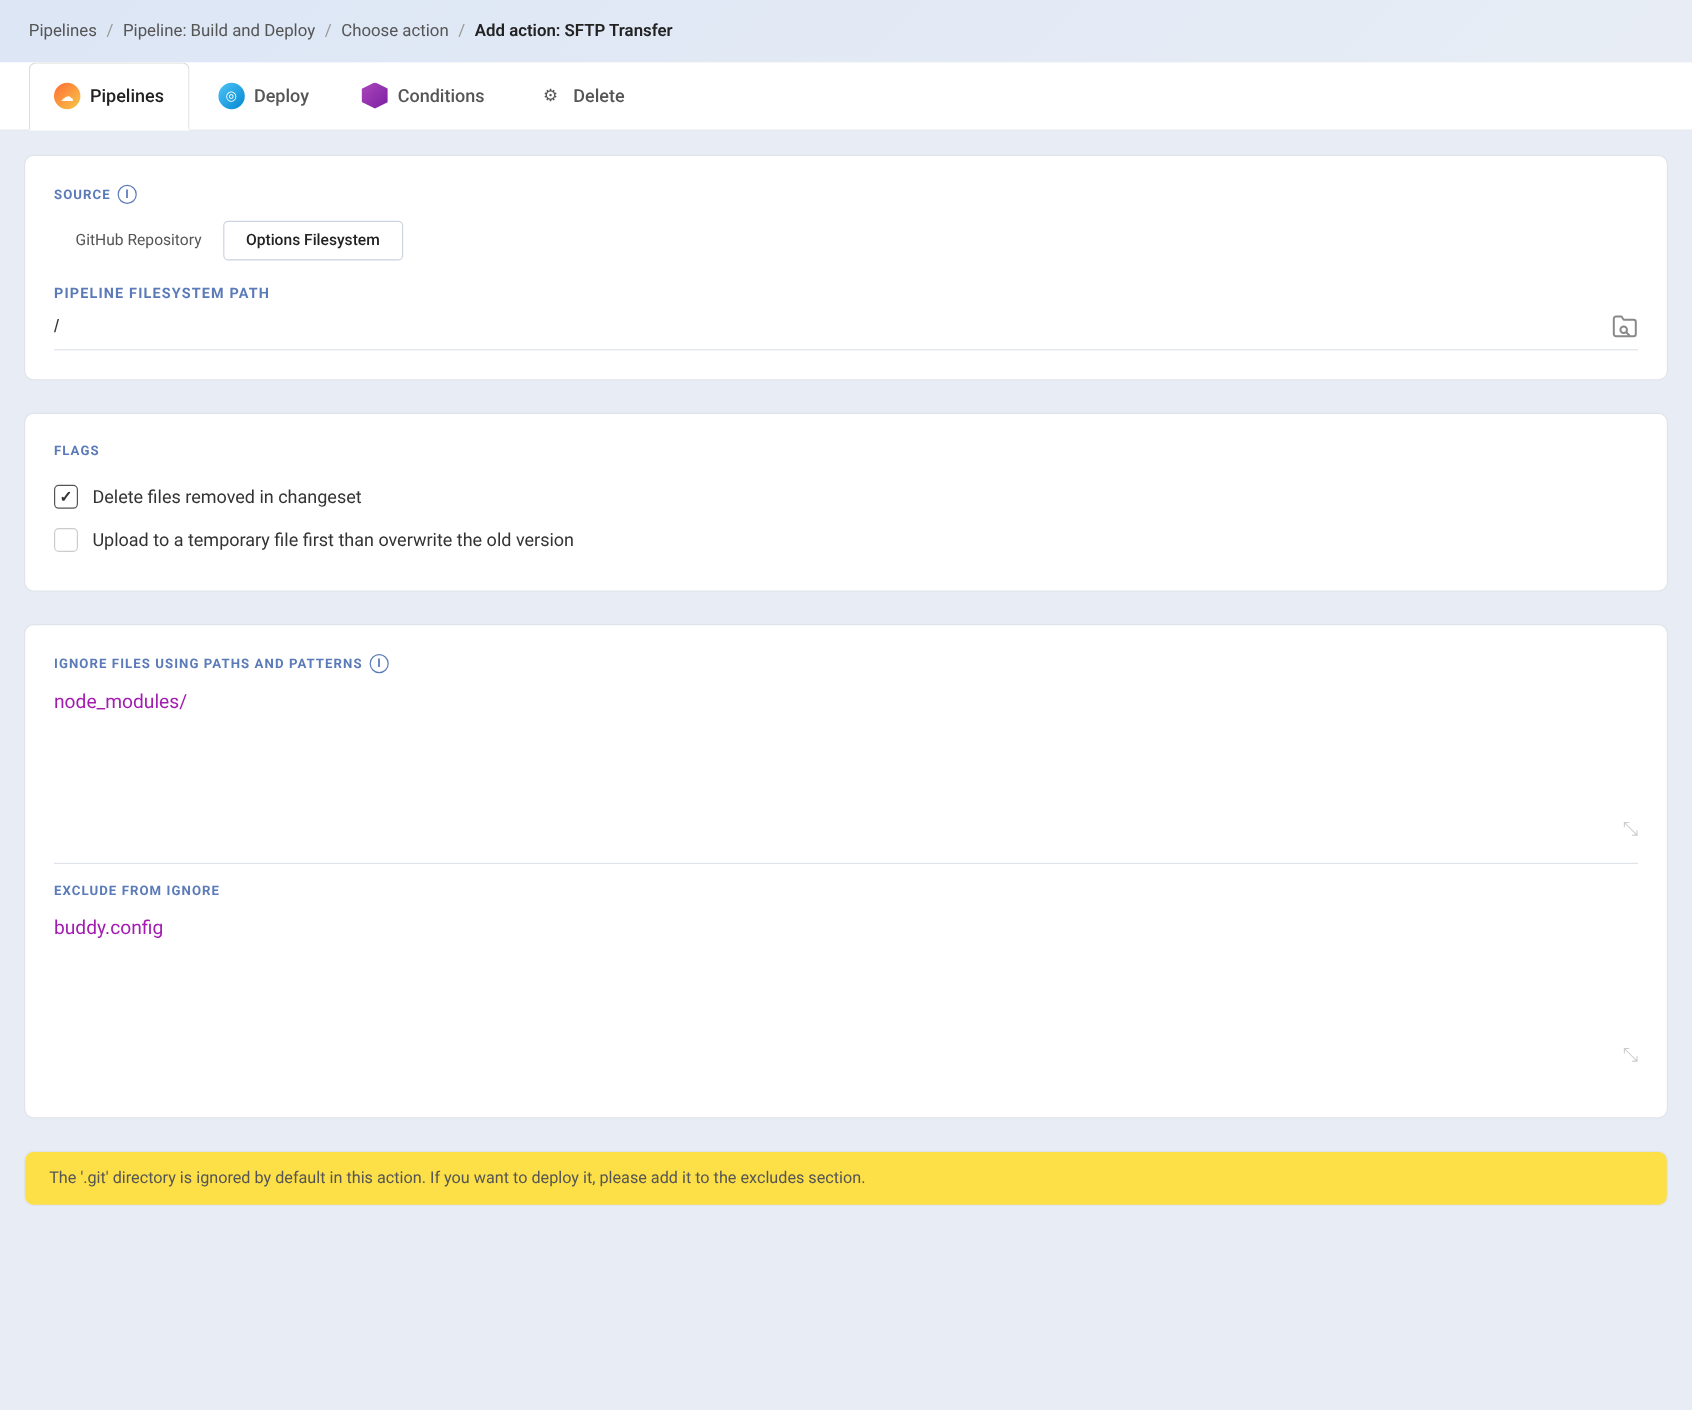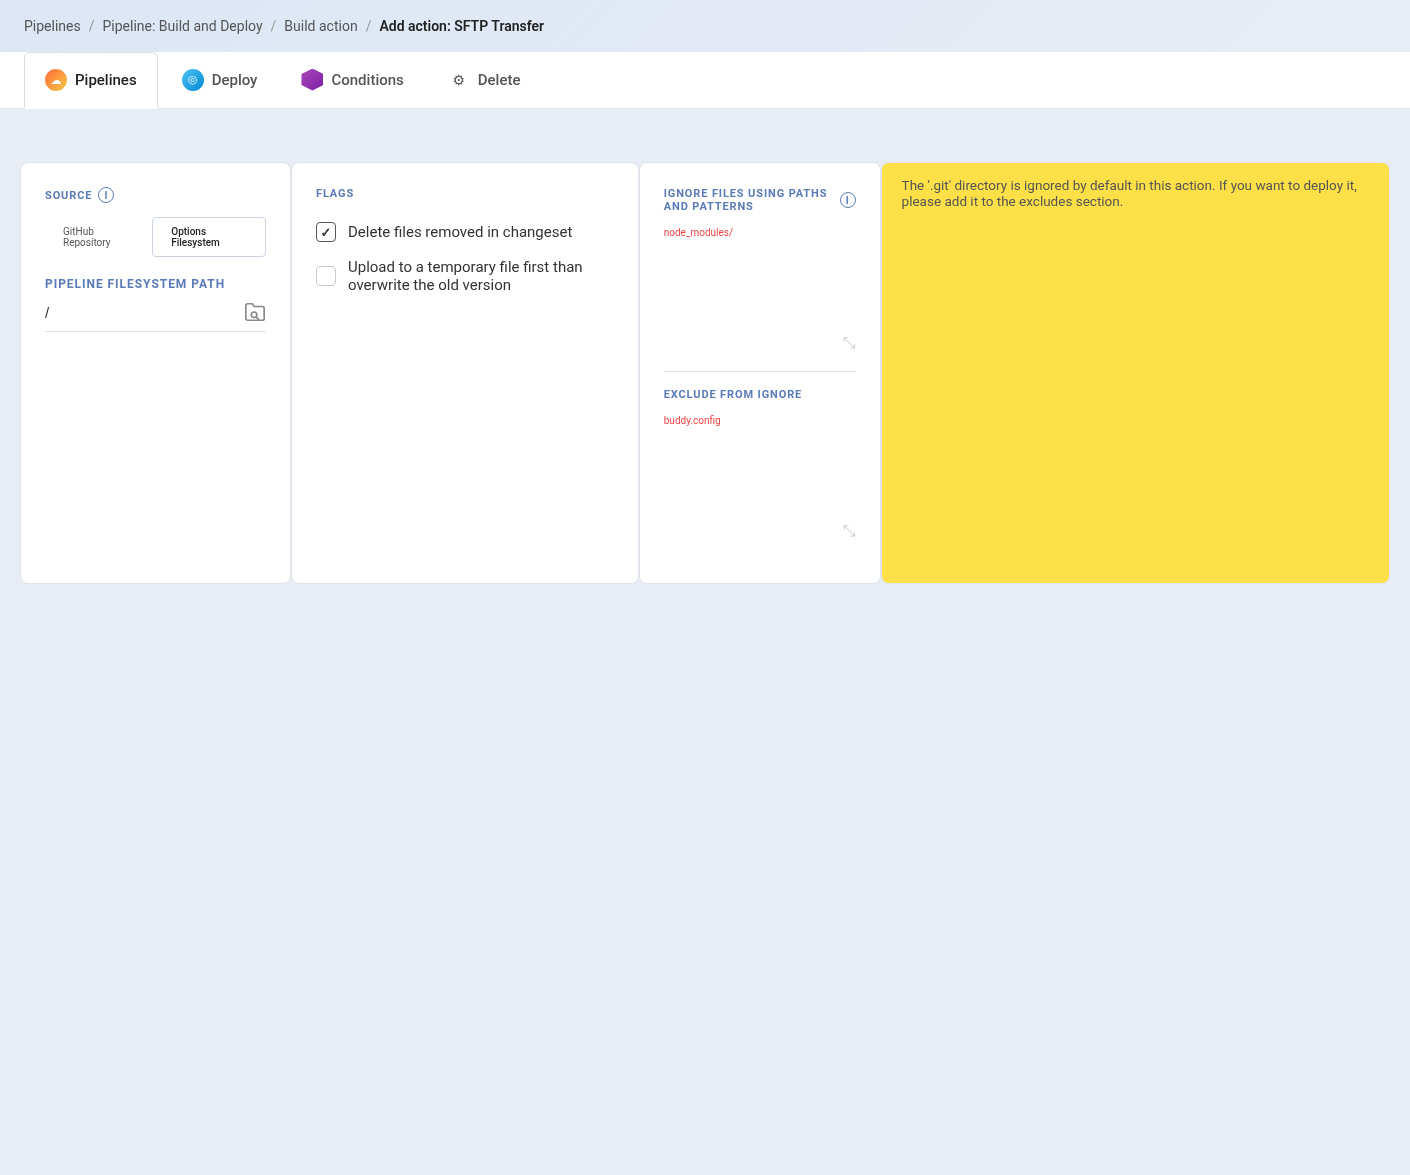--- a/index.html
+++ b/index.html
@@ -59,23 +59,22 @@
       border: 1px solid #ddd;
       border-bottom: 2px solid transparent;
       border-radius: 6px 6px 0 0;
       background: #fff;
     }
 
     
     .main {
       padding: 20px 20px;
       display: flex;
-      flex-direction: row;
-      gap: 0;
-      margin-top: 33px;
+      flex-direction: column;
+      gap: 27px;
     }
 
     
     .card {
       background: #fff;
       border-radius: 8px;
       border: 1px solid #e0e4ea;
       padding: 24px;
     }
 
@@ -108,21 +107,21 @@
 
     
     .source-toggle {
       display: flex;
       align-items: center;
       gap: 0;
       margin-bottom: 20px;
     }
     .source-toggle-option {
       padding: 8px 18px;
-      font-size: 10px;
+      font-size: 13px;
       color: #555;
       cursor: pointer;
       border-radius: 4px;
     }
     .source-toggle-option.selected {
       border: 1.5px solid #ccd4e0;
       border-radius: 4px;
       color: #222;
       font-weight: 500;
     }
@@ -191,22 +190,22 @@
 
     
     .textarea-section {
       margin-bottom: 20px;
     }
     .ignore-textarea, .exclude-textarea {
       width: 100%;
       border: none;
       outline: none;
       resize: none;
-      font-size: 10px;
-      color: #ef4444;
+      font-size: 16px;
+      color: #a21caf;
       font-family: inherit;
       background: transparent;
       min-height: 100px;
     }
     .textarea-resize-indicator {
       text-align: right;
       color: #ccc;
       font-size: 16px;
       line-height: 1;
       margin-top: 4px;
@@ -271,21 +270,21 @@
     }
   </style>
 </head>
 <body>
 
 <div class="breadcrumb">
   <span class="breadcrumb-link">Pipelines</span>
   <span class="breadcrumb-sep">/</span>
   <span class="breadcrumb-link">Pipeline: Build and Deploy</span>
   <span class="breadcrumb-sep">/</span>
-  <span class="breadcrumb-link">Build action</span>
+  <span class="breadcrumb-link">Choose action</span>
   <span class="breadcrumb-sep">/</span>
   <span class="breadcrumb-current">Add action: SFTP Transfer</span>
 </div>
 
 <div class="tabs-bar">
   <div class="tab active">
     <span class="icon-transfer">☁</span>
     <span>Pipelines</span>
   </div>
   <div class="tab">

